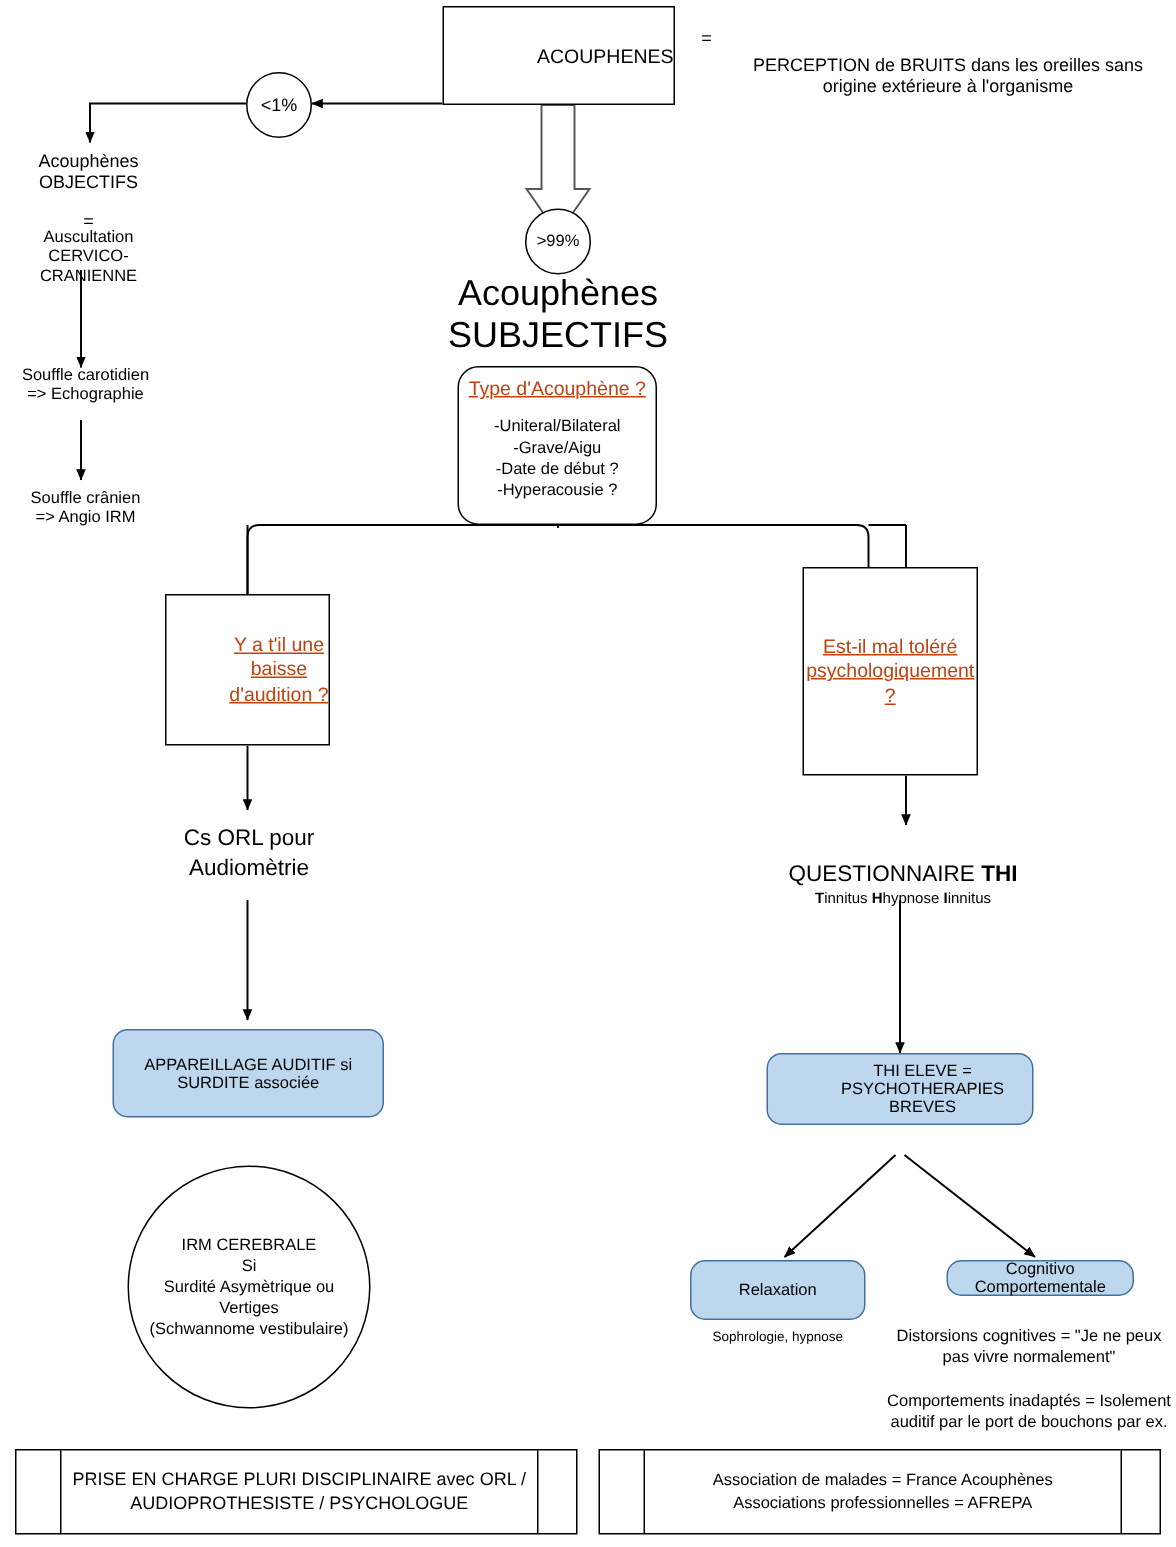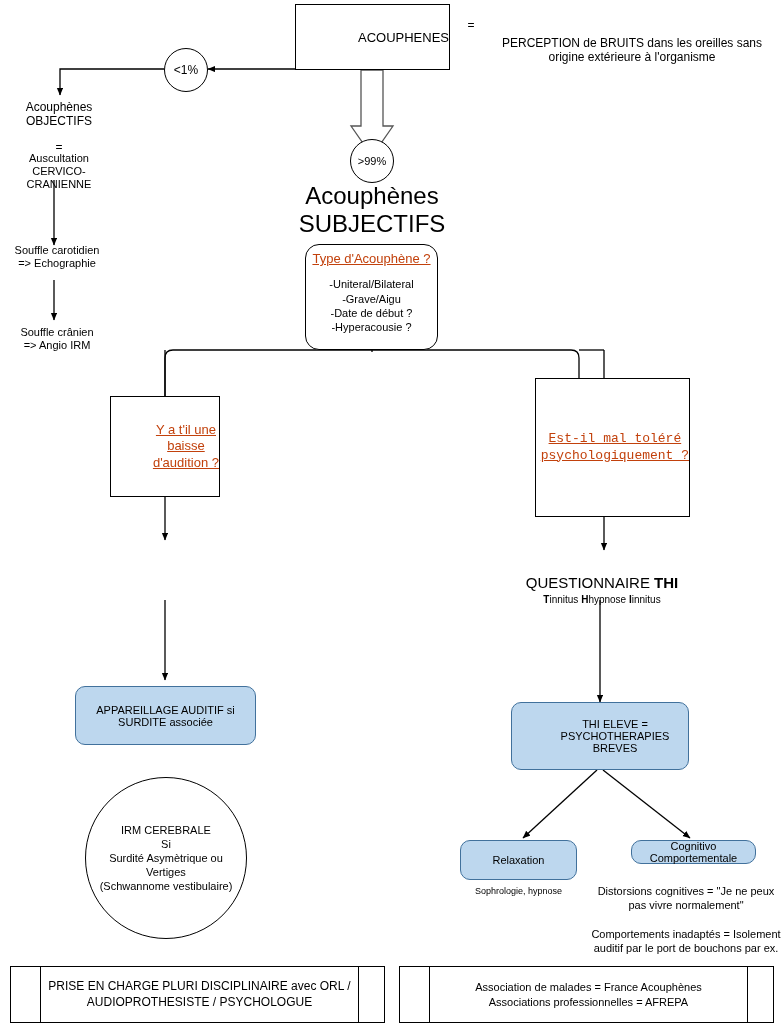--- a/index.html
+++ b/index.html
@@ -179,39 +179,41 @@
       <div>-Hyperacousie ?</div>
     </div>
   </div>
 
   <div class="box" style="left:110px; top:396px; width:110px; height:101px;">
     <span class="qlink" style="white-space:pre-line;">Y a t'il une
 baisse
 d'audition ?</span>
   </div>
 
-  <div class="box" style="left:535px; top:378px; width:155px; height:139px;font-family:Liberation Mono, monospace;">
+  <div class="box" style="left:535px; top:378px; width:117px; height:139px;">
     <span class="qlink" style="white-space:pre-line;">Est-il mal toléré
 psychologiquement ?</span>
   </div>
 
+  <div class="txt t15" style="left:95px; top:549px; width:142px; line-height:1.32;">Cs ORL pour
+Audiomètrie</div>
 
   <div class="txt" style="left:490px; top:556px; width:224px; font-size:15px;">
     <span>QUESTIONNAIRE </span><span class="bold">THI</span>
   </div>
   <div class="txt t10" style="left:490px; top:582px; width:224px;">
     <span class="bold">T</span><span>innitus </span><span class="bold">H</span><span>hypnose </span><span class="bold">I</span><span>innitus</span>
   </div>
 
   <div class="rbox t11" style="left:75px; top:686px; width:181px; height:59px; white-space:pre-line;">
     <span>APPAREILLAGE AUDITIF si
 SURDITE associée</span>
   </div>
 
-  <div class="rbox t11" style="left:511px; top:702px; width:178px; height:68px; white-space:pre-line;padding-left:30px;">
+  <div class="rbox t11" style="left:511px; top:702px; width:178px; height:48px; white-space:pre-line;padding-left:30px;">
     <span>THI ELEVE =
 PSYCHOTHERAPIES BREVES</span>
   </div>
 
   <div class="circle t11" style="left:85px; top:777px; width:162px; height:162px;">
     <span style="white-space:pre-line; line-height:1.28;">IRM CEREBRALE
 Si
 Surdité Asymètrique ou
 Vertiges
 (Schwannome vestibulaire)</span>

